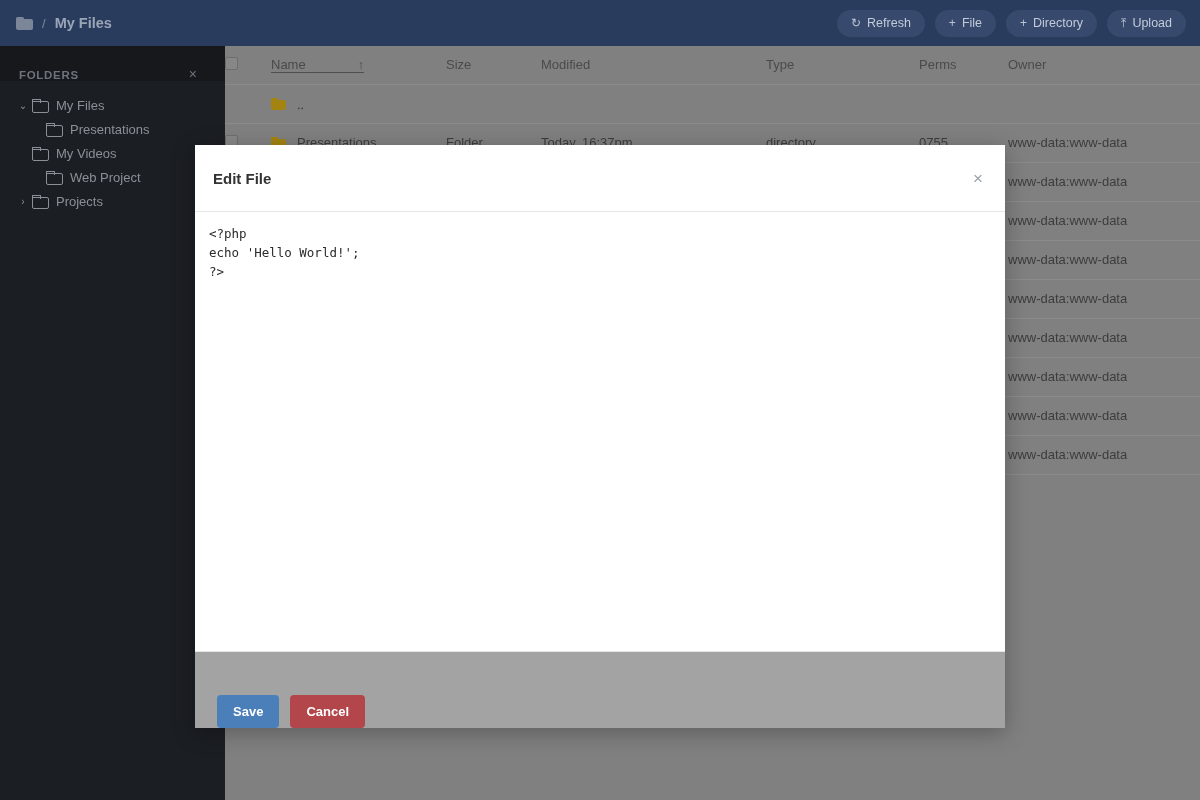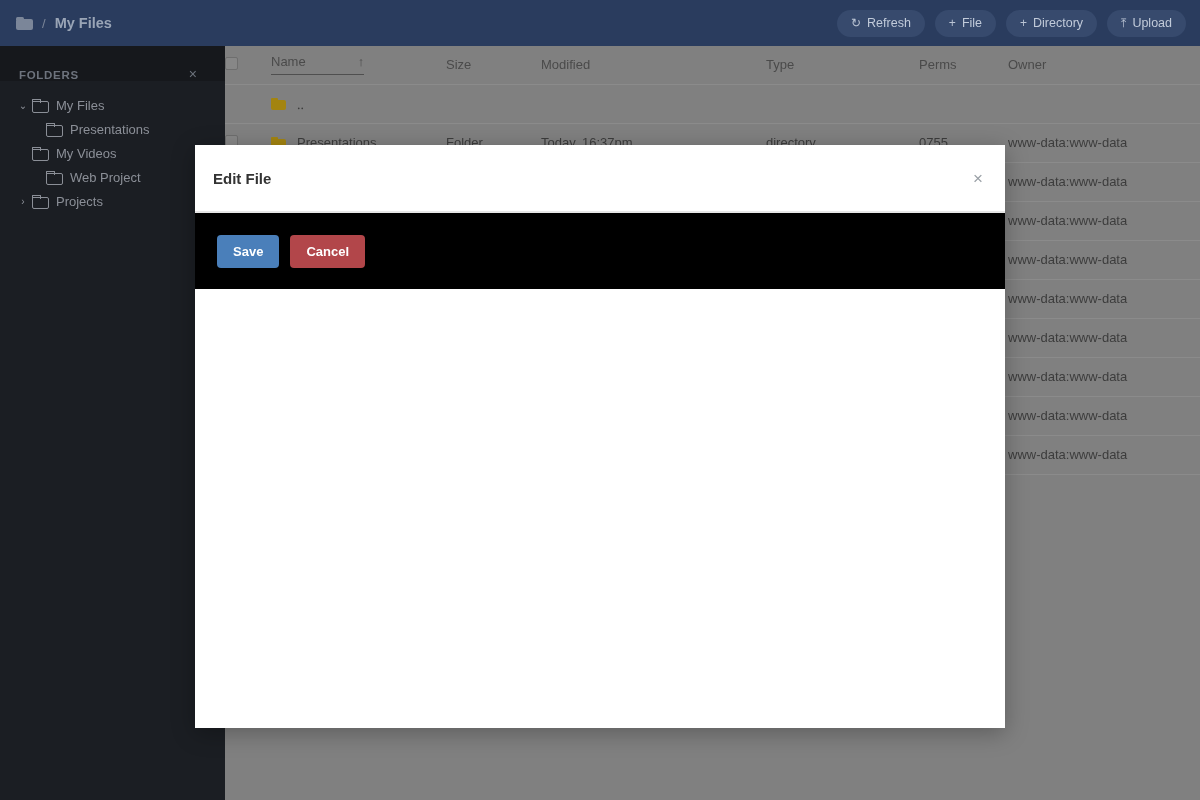--- a/index.html
+++ b/index.html
@@ -119,21 +119,21 @@
   table.files th { color: #4a4a4a; height: 38px; }
   th.c-check, td.c-check { width: 46px; padding-left: 13px; }
   th.c-name, td.c-name { width: 175px; }
   th.c-size, td.c-size { width: 95px; }
   th.c-mod,  td.c-mod  { width: 225px; margin-left: 16px; }
   th.c-type, td.c-type { width: 153px; }
   th.c-perm, td.c-perm { width: 89px; }
   th.c-own,  td.c-own  { width: 192px; margin-left: 32px; }
   th.c-name .nm {
     display: inline-flex; align-items: flex-end; gap: 52px;
-    border-bottom: 1.5px solid #4f4f4f; padding-bottom: 5px; cursor: pointer;
+    border-bottom: 1.5px solid #4f4f4f; cursor: pointer;
   }
   .chk {
     width: 13px; height: 13px; border: 1.3px solid #6e6e6e; border-radius: 2px;
     background: #878787; display: inline-block; cursor: pointer;
   }
   .fname { display: flex; align-items: center; gap: 11px; cursor: pointer; }
   .fico-solid {
     width: 15px; height: 12px; position: relative; flex: none;
   }
   .fico-solid::before {
@@ -161,22 +161,22 @@
     margin-left: auto; color: #9aa0a6; font-size: 17px; cursor: pointer; line-height: 1;
   }
   .modal-body { flex: 1; padding: 12px 14px 0 14px; position: relative; }
   .code {
     width: 100%; height: 100%; border: none; outline: none; resize: none;
     font-family: "DejaVu Sans Mono", monospace; font-size: 12.5px; line-height: 19px;
     color: #2b2b2b; background: transparent; white-space: pre;
     caret-color: #222;
   }
   .modal-foot {
-    height: 77px; background: #000000; border-top: 1px solid #e6e6e6;
-    display: flex; align-items: center; gap: 11px; padding: 0 22px;
+    height: 77px; background: #a3a3a3; border-top: 1px solid #e6e6e6;
+    display: flex; align-items: flex-end; gap: 11px; padding: 0 22px;
   }
   .btn {
     border: none; border-radius: 4px; height: 33px; padding: 0 16px;
     font-size: 13px; font-weight: bold; color: #fff; cursor: pointer;
     font-family: "Liberation Sans", sans-serif;
   }
   .btn-save   { background: #4a7fba; }
   .btn-cancel { background: #b2464a; }
 </style>
 </head>
@@ -376,19 +376,24 @@
         </tr>
       </tbody>
     </table>
   </div>
 
   <div class="modal">
     <div class="modal-head">
       <span class="mtitle">Edit File</span>
       <span class="mclose">×</span>
     </div>
+    <div class="modal-body">
+      <textarea class="code" spellcheck="false" style="">&lt;?php
+echo 'Hello World!';
+?&gt;</textarea>
+    </div>
     <div class="modal-foot">
       <button class="btn btn-save">Save</button>
       <button class="btn btn-cancel">Cancel</button>
     </div>
   </div>
 
 </div>
 
 </body></html>

